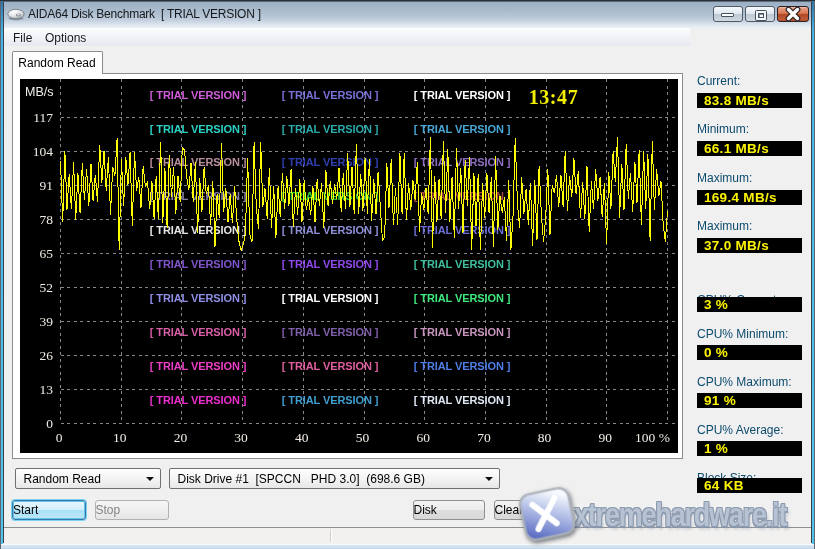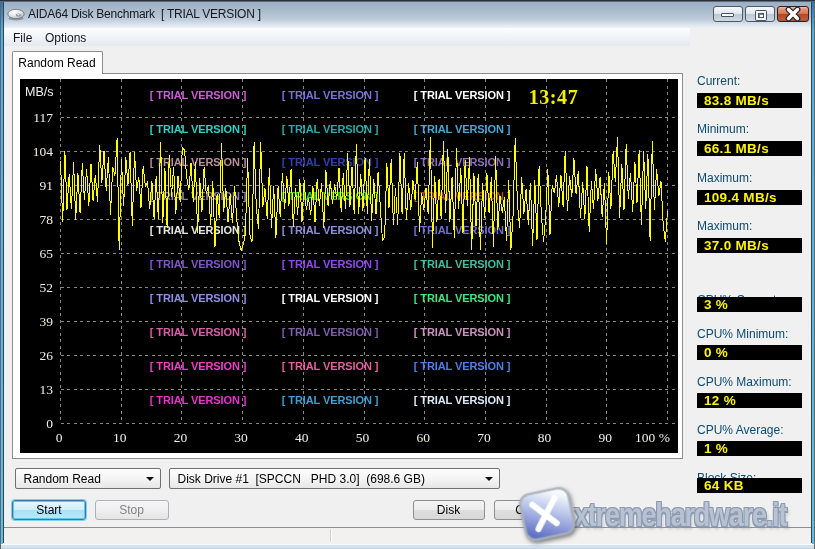--- a/index.html
+++ b/index.html
@@ -36,21 +36,21 @@
 #chart { left:19.5px; top:79px; z-index:4; }
 
 .rlab { position:absolute; left:697px; font-size:12px; color:#0c4a6e; }
 .rval { position:absolute; left:697px; width:105px; height:15px; background:#000; color:#fdf400; font-size:13.5px; font-weight:bold; line-height:15px; padding-left:7px; letter-spacing:0.3px; }
 
 .combo { position:absolute; top:467.5px; height:21px; border:1px solid #707070; border-radius:2px; background:linear-gradient(180deg,#fefefe,#f3f3f3 55%,#e6e6e6); font-size:12px; color:#000; line-height:20px; padding-left:8px; }
 .combo .arr { position:absolute; right:6px; top:8px; width:0; height:0; border-left:4px solid transparent; border-right:4px solid transparent; border-top:4.5px solid #111; }
 #combo1 { left:14.5px; width:146px; }
 #combo2 { left:168.5px; width:331px; }
 
-.btn { position:absolute; top:499.5px; height:20px; border:1px solid #8e8f8f; border-radius:3px; background:linear-gradient(180deg,#f4f4f4,#ebebeb 50%,#dddddd 50%,#d0d0d0); font-size:12px; color:#000; text-align:center; line-height:18px; }
+.btn { position:absolute; top:499.5px; height:20px; border:1px solid #8e8f8f; border-radius:3px; background:linear-gradient(180deg,#f4f4f4,#ebebeb 50%,#dddddd 50%,#d0d0d0); font-size:12px; color:#000; text-align:left; line-height:18px; }
 #bstart { left:12px; width:74px; border:1px solid #3779a8; box-shadow:0 0 0 1px #62c4ea inset, 0 0 0 1px #7cd1f2; background:linear-gradient(180deg,#e9f7fd,#d0eefb 50%,#a9e0f7 50%,#bde7f8); }
 #bstop  { left:94.5px; width:74px; color:#838383; border-color:#aeb2b6; background:linear-gradient(180deg,#f5f5f5,#efefef 50%,#e5e5e5); }
 #bsave  { left:412.5px; width:72px; background:linear-gradient(180deg,#f3f3f3,#ececec 50%,#dedede 50%,#d8d8d8); }
 #bclear { left:493.5px; width:72px; background:linear-gradient(180deg,#f3f3f3,#ececec 50%,#dedede 50%,#d8d8d8); }
 
 #sbar { left:4px; top:527px; width:807px; height:17px; background:#f2f1ef; border-top:1px solid #8e8e8e; }
 #ssep { left:330px; top:529px; width:1px; height:13px; background:#cfcfcf; box-shadow:1px 0 0 #fff; }
 
 #wmtext { left:574px; top:496px; width:250px; font-size:27px; font-weight:bold; letter-spacing:-1.2px; color:#b3bfd0; transform:scale(1,1.26); transform-origin:left top; z-index:9;
   text-shadow:-1px -1px 0 #8695ac, 1px -1px 0 #8695ac, -1px 1px 0 #8695ac, 1px 1px 0 #8695ac, 0 0 5px rgba(255,255,255,0.9), 2px 2px 3px rgba(120,130,150,0.55); opacity:0.93; }
@@ -180,29 +180,29 @@
 <text class="ax" x="632.5" y="363" text-anchor="middle">100 %</text>
     <text x="533.5" y="25" text-anchor="middle" fill="#f2ef00" style="font-family:'Liberation Serif',serif;font-weight:bold;font-size:20px;letter-spacing:0.6px;">13:47</text>
     <polyline points="40.5,81.9 42.7,142.5 44.9,72.4 47.0,130.8 49.2,94.9 51.4,130.0 53.6,83.5 55.7,140.6 57.9,94.3 60.1,134.2 62.3,84.0 64.4,121.2 66.6,89.6 68.8,127.1 71.0,84.6 73.1,122.4 75.3,95.6 77.5,122.6 79.7,65.6 81.8,103.6 84.0,71.8 86.2,111.6 88.4,77.6 90.5,135.6 92.7,88.0 94.9,97.1 97.1,59.1 99.2,171.4 101.4,79.9 103.6,127.1 105.8,78.2 107.9,106.4 110.1,73.1 112.3,146.8 114.5,72.9 116.6,111.9 118.8,97.6 121.0,128.8 123.2,86.8 125.3,106.9 127.5,103.0 129.7,130.2 131.9,101.6 134.1,139.5 136.2,96.7 138.4,140.3 140.6,63.3 142.8,143.5 144.9,88.7 147.1,148.5 149.3,75.7 151.5,117.6 153.6,87.8 155.8,135.0 158.0,97.1 160.2,122.8 162.3,68.5 164.5,70.9 166.7,98.5 168.9,110.9 171.0,83.9 173.2,122.5 175.4,82.7 177.6,153.6 179.7,99.1 181.9,132.8 184.1,87.9 186.3,115.4 188.4,106.4 190.6,145.9 192.8,102.1 195.0,167.7 197.1,115.5 199.3,138.8 201.5,64.4 203.7,133.0 205.8,109.1 208.0,143.0 210.2,115.3 212.4,144.3 214.6,106.9 216.7,139.5 218.9,162.0 221.1,171.4 223.3,165.1 225.4,155.0 227.6,78.6 229.8,155.3 232.0,163.3 234.1,63.3 236.3,128.5 238.5,149.9 240.7,63.4 242.8,128.0 245.0,109.5 247.2,139.8 249.4,88.9 251.5,149.1 253.7,107.5 255.9,158.8 258.1,106.9 260.2,137.6 262.4,94.3 264.6,129.5 266.8,97.3 268.9,126.5 271.1,89.8 273.3,147.7 275.5,109.4 277.6,135.8 279.8,99.6 282.0,142.5 284.2,101.2 286.3,130.8 288.5,118.6 290.7,136.2 292.9,106.7 295.0,143.3 297.2,99.8 299.4,126.6 301.6,104.4 303.8,149.3 305.9,90.6 308.1,127.1 310.3,102.0 312.5,125.0 314.6,105.1 316.8,120.3 319.0,88.7 321.2,132.7 323.3,94.2 325.5,130.1 327.7,73.9 329.9,128.3 332.0,87.6 334.2,135.0 336.4,64.6 338.6,135.3 340.7,95.2 342.9,132.2 345.1,79.4 347.3,134.8 349.4,79.6 351.6,142.2 353.8,100.3 356.0,134.9 358.1,92.6 360.3,128.1 362.5,161.9 364.7,157.2 366.8,84.1 369.0,128.7 371.2,80.0 373.4,145.8 375.5,108.9 377.7,146.0 379.9,73.8 382.1,135.4 384.2,74.5 386.4,141.3 388.6,103.7 390.8,131.1 393.0,101.5 395.1,120.5 397.3,82.9 399.5,152.9 401.7,114.1 403.8,131.0 406.0,108.8 408.2,134.6 410.4,58.3 412.5,168.5 414.7,96.6 416.9,143.1 419.1,99.8 421.2,140.3 423.4,62.1 425.6,133.9 427.8,70.5 429.9,142.9 432.1,97.7 434.3,159.3 436.5,68.8 438.6,130.2 440.8,89.1 443.0,153.9 445.2,80.8 447.3,127.2 449.5,77.9 451.7,171.4 453.9,94.5 456.0,147.0 458.2,94.9 460.4,171.4 462.6,104.3 464.7,139.3 466.9,93.6 469.1,134.2 471.3,98.4 473.4,168.0 475.6,77.4 477.8,150.9 480.0,117.2 482.2,133.9 484.3,118.5 486.5,161.6 488.7,101.4 490.9,171.4 493.0,137.2 495.2,59.5 497.4,123.6 499.6,148.9 501.7,98.5 503.9,134.5 506.1,109.9 508.3,145.6 510.4,103.9 512.6,166.7 514.8,101.4 517.0,160.7 519.1,86.9 521.3,134.4 523.5,162.8 525.7,138.1 527.8,89.8 530.0,155.5 532.2,105.7 534.4,114.1 536.5,95.7 538.7,128.3 540.9,95.6 543.1,127.5 545.2,72.3 547.4,131.6 549.6,97.5 551.8,117.8 553.9,79.4 556.1,115.4 558.3,92.5 560.5,138.8 562.7,103.0 564.8,139.7 567.0,87.2 569.2,152.8 571.4,102.3 573.5,130.2 575.7,89.9 577.9,121.5 580.1,97.6 582.2,138.4 584.4,104.1 586.6,164.8 588.8,93.1 590.9,130.1 593.1,72.2 595.3,102.8 597.5,58.3 599.6,138.5 601.8,84.6 604.0,130.5 606.2,65.0 608.3,119.5 610.5,93.7 612.7,132.7 614.9,82.7 617.0,123.5 619.2,70.6 621.4,146.0 623.6,72.0 625.7,130.1 627.9,75.3 630.1,161.5 632.3,61.6 634.4,130.6 636.6,89.8 638.8,117.0 641.0,102.4 643.1,143.7 645.3,162.6 647.5,131.8" fill="none" stroke="#ffff00" stroke-width="1" shape-rendering="crispEdges"></polyline>
   </svg>
 
 <div class="rlab" style="top:74px">Current:</div>
 <div class="rval" style="top:92.8px">83.8 MB/s</div>
 <div class="rlab" style="top:122.3px">Minimum:</div>
 <div class="rval" style="top:141.2px">66.1 MB/s</div>
 <div class="rlab" style="top:170.6px">Maximum:</div>
-<div class="rval" style="top:189.6px">109.4 MB/s</div>
+<div class="rval" style="top:189.6px">169.4 MB/s</div>
 <div class="rlab" style="top:219px">Maximum:</div>
 <div class="rval" style="top:238px">37.0 MB/s</div>
 <div class="rlab" style="top:293px">CPU% Current:</div>
 <div class="rval" style="top:297px">3 %</div>
 <div class="rlab" style="top:327px">CPU% Minimum:</div>
 <div class="rval" style="top:345px">0 %</div>
 <div class="rlab" style="top:375px">CPU% Maximum:</div>
-<div class="rval" style="top:393px">12 %</div>
+<div class="rval" style="top:393px">91 %</div>
 <div class="rlab" style="top:423px">CPU% Average:</div>
 <div class="rval" style="top:441px">1 %</div>
 <div class="rlab" style="top:471px">Block Size:</div>
 <div class="rval" style="top:478px">64 KB</div>
 
   <div class="combo" id="combo1">Random Read<span class="arr"></span></div>
   <div class="combo" id="combo2">Disk Drive #1&nbsp; [SPCCN&nbsp;&nbsp; PHD 3.0]&nbsp; (698.6 GB)<span class="arr"></span></div>
   <div class="btn" id="bstart">Start</div>
   <div class="btn" id="bstop">Stop</div>
   <div class="btn" id="bsave">Disk</div>

